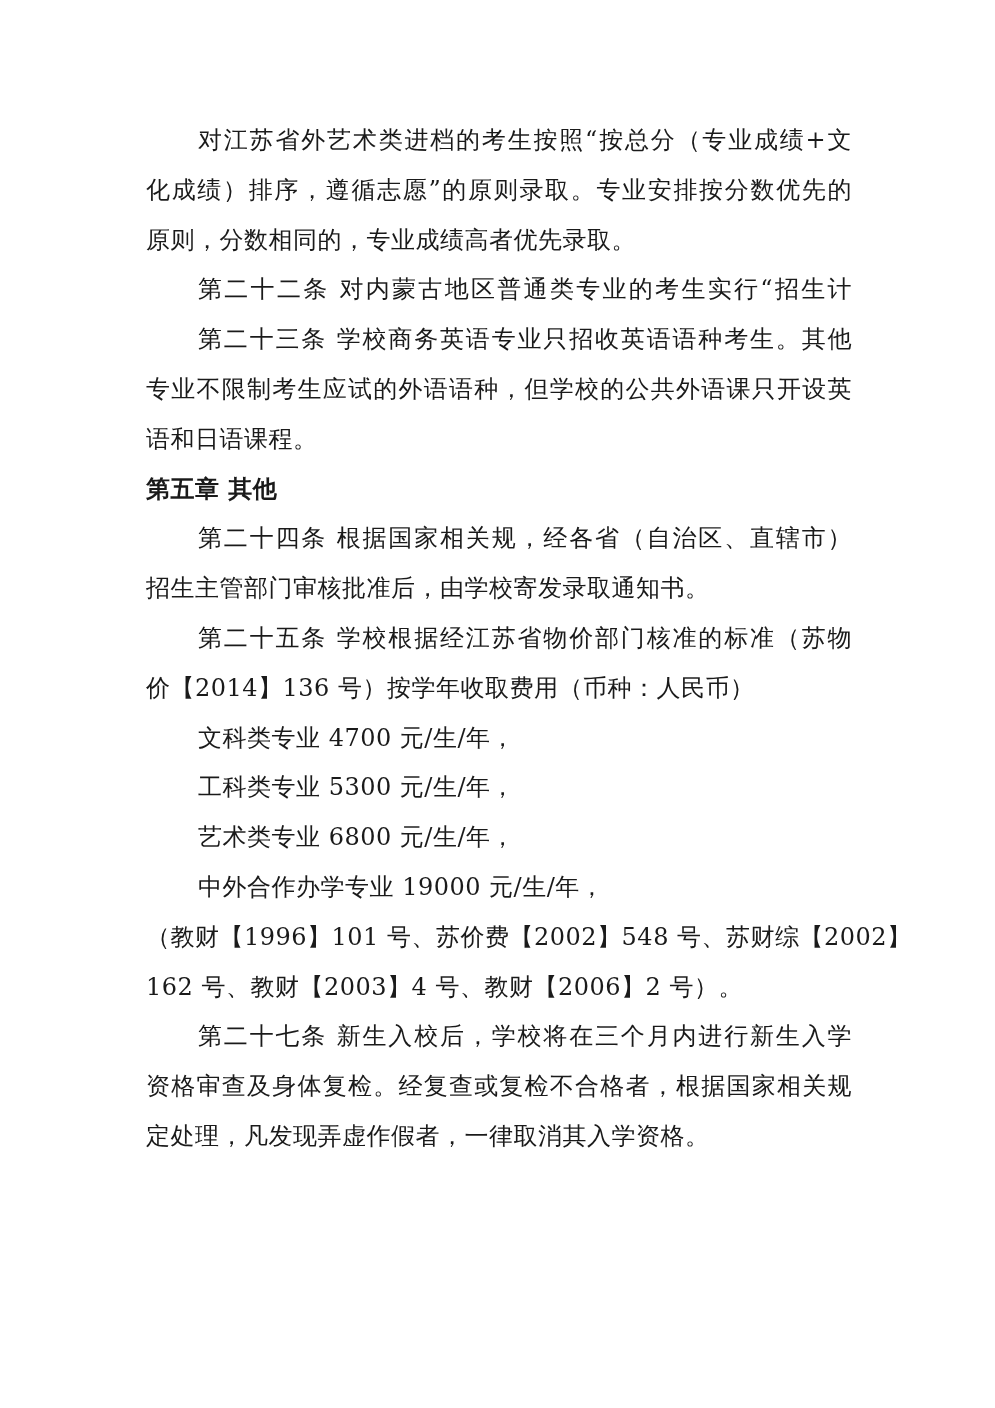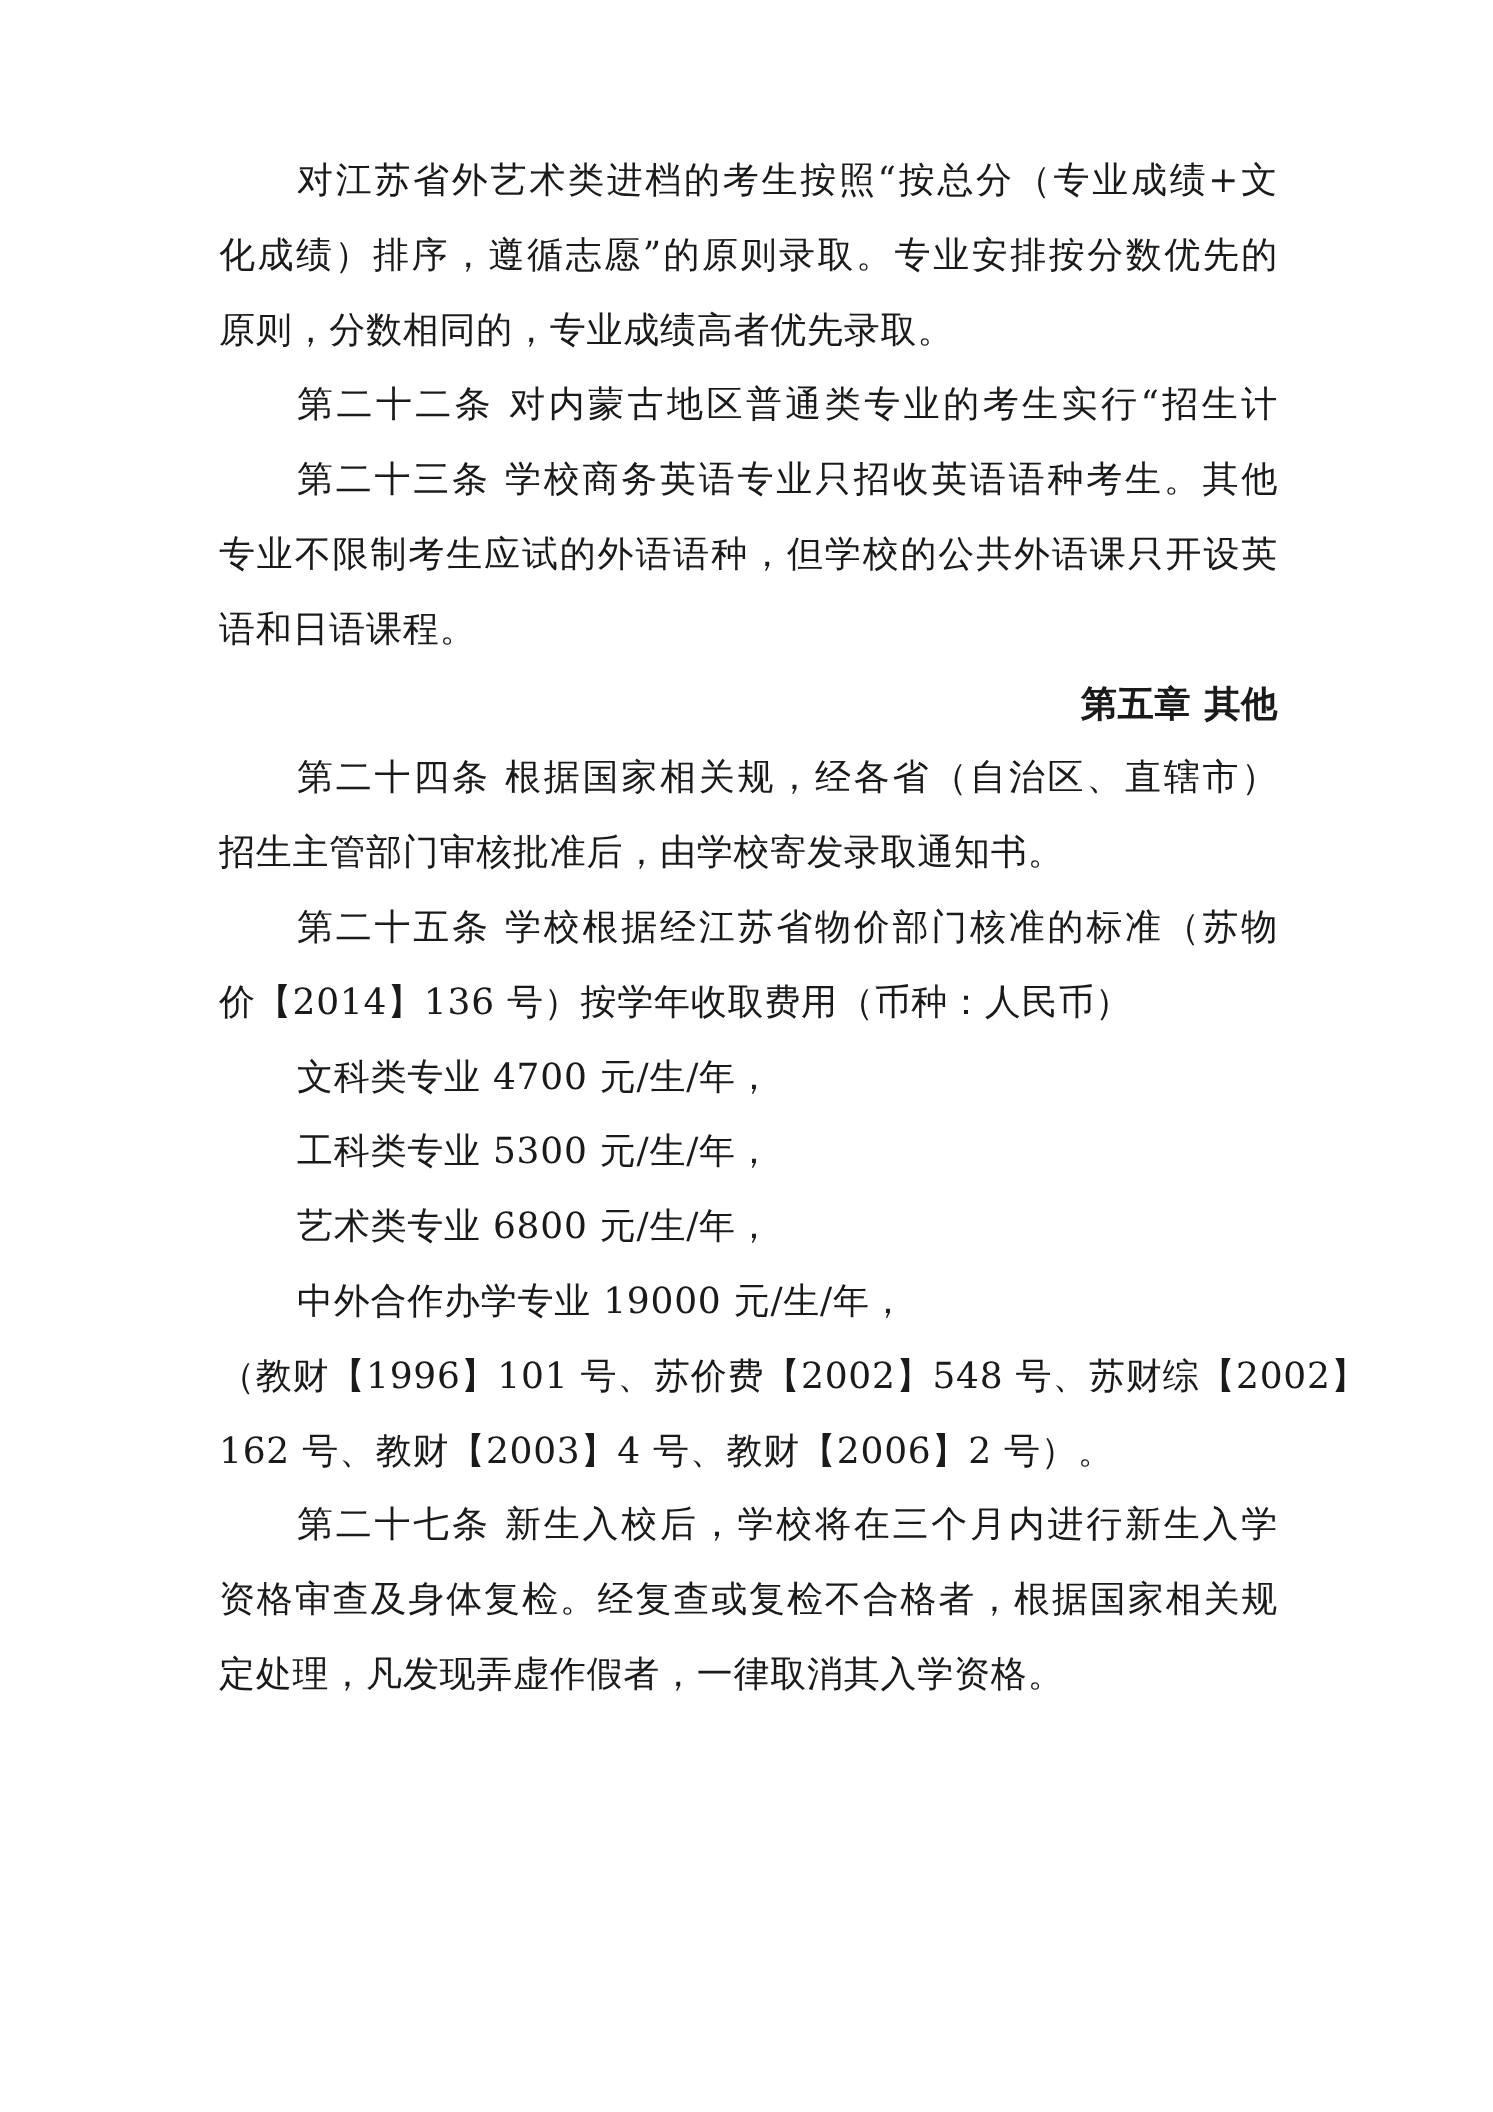--- a/index.html
+++ b/index.html
@@ -11,21 +11,21 @@
       width: 995px;
       height: 1408px;
       position: relative;
       overflow: hidden;
       font-family: "DejaVu Serif", "Liberation Serif", serif;
       color: #1a1a1a;
     }
     .page {
       position: absolute;
       left: 146px;
-      top: 96px;
+      top: 116px;
       width: 706px;
     }
     .line {
       height: 49.8px;
       line-height: 49.8px;
       font-size: 24px;
       white-space: nowrap;
       letter-spacing: 0.5px;
       text-align: justify;
       text-align-last: justify;
@@ -35,21 +35,21 @@
     }
     .line.indent {
       padding-left: 52px;
     }
     .heading {
       height: 49.8px;
       line-height: 49.8px;
       font-family: "DejaVu Sans", "Liberation Sans", sans-serif;
       font-weight: bold;
       font-size: 24px;
-      text-align: right;
+      text-align: left;
       letter-spacing: 0.5px;
     }
   </style>
 </head>
 <body>
 
 <div class="page">
 
   <div>
     <div class="line indent">对江苏省外艺术类进档的考生按照“按总分（专业成绩+文</div>

